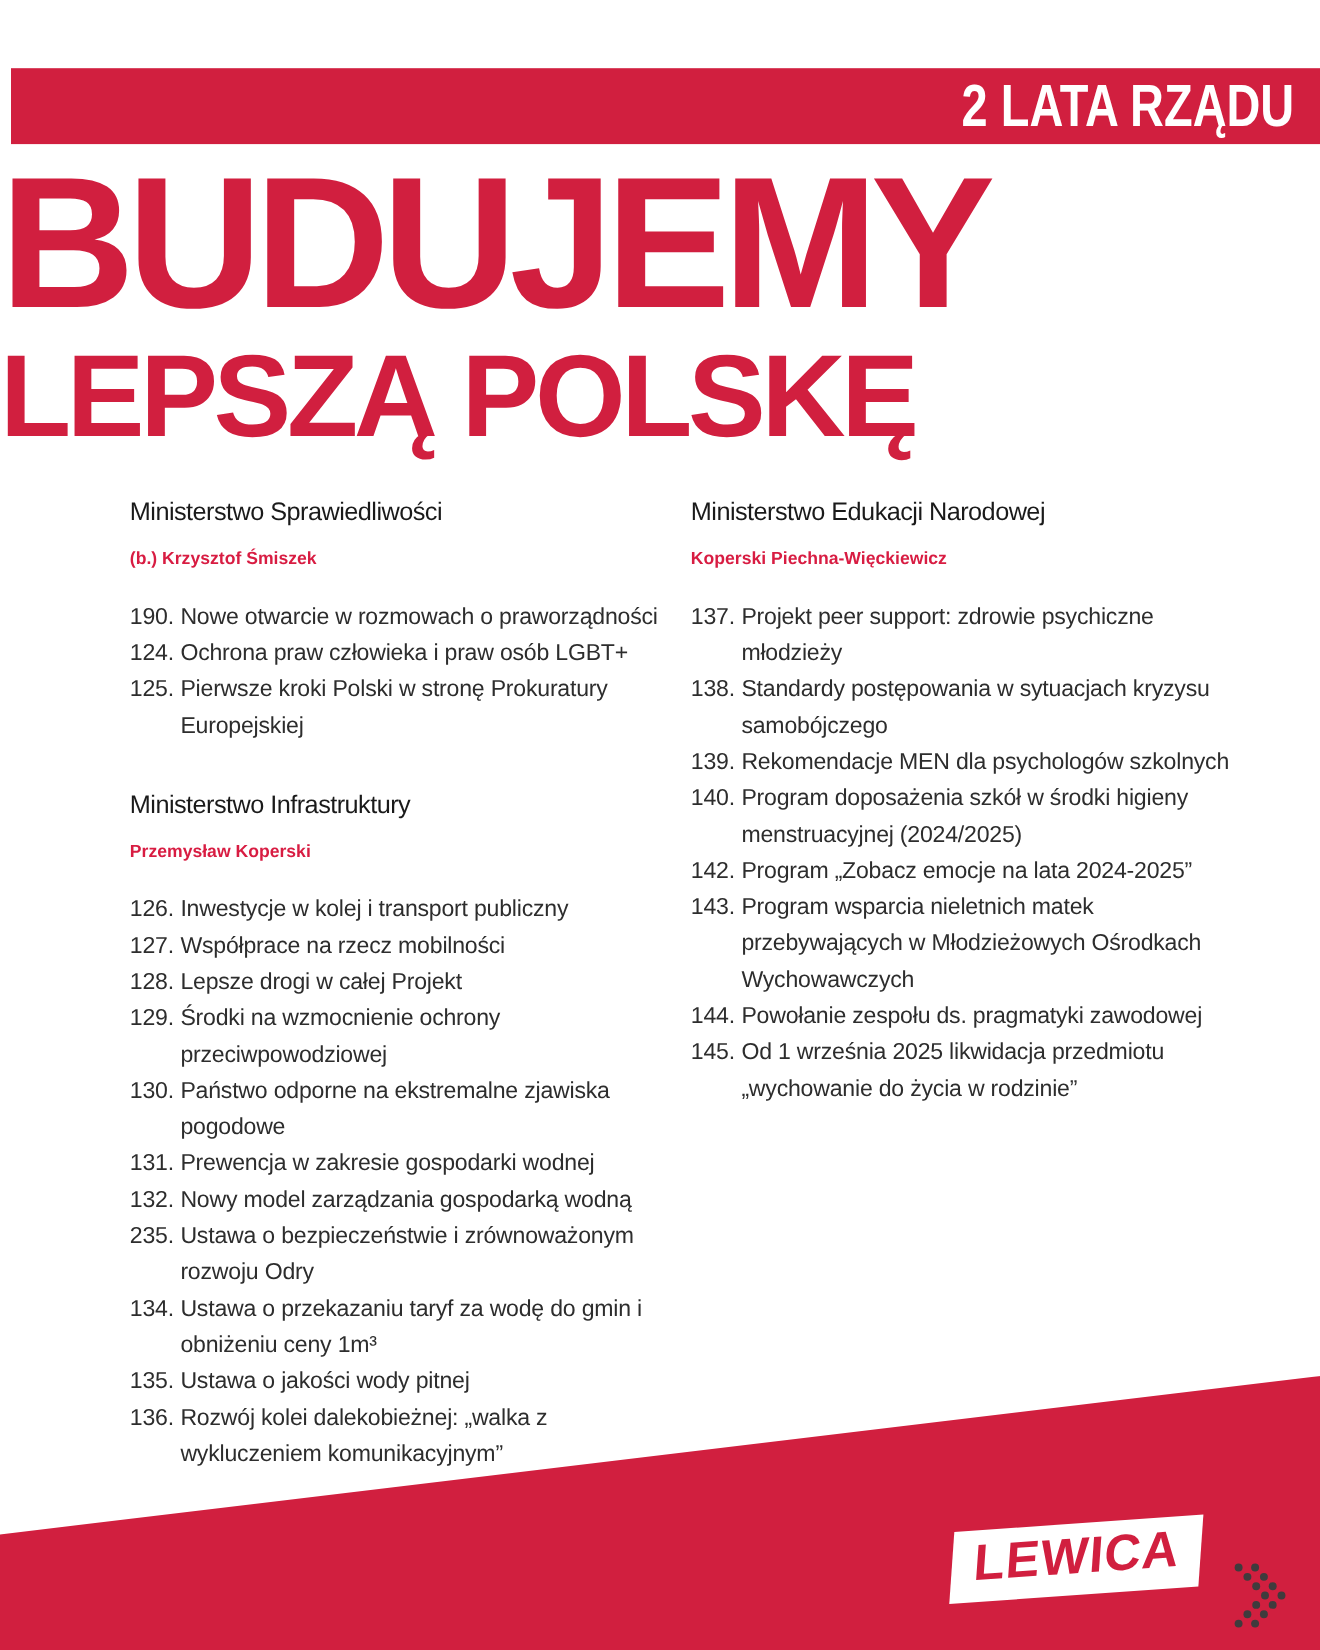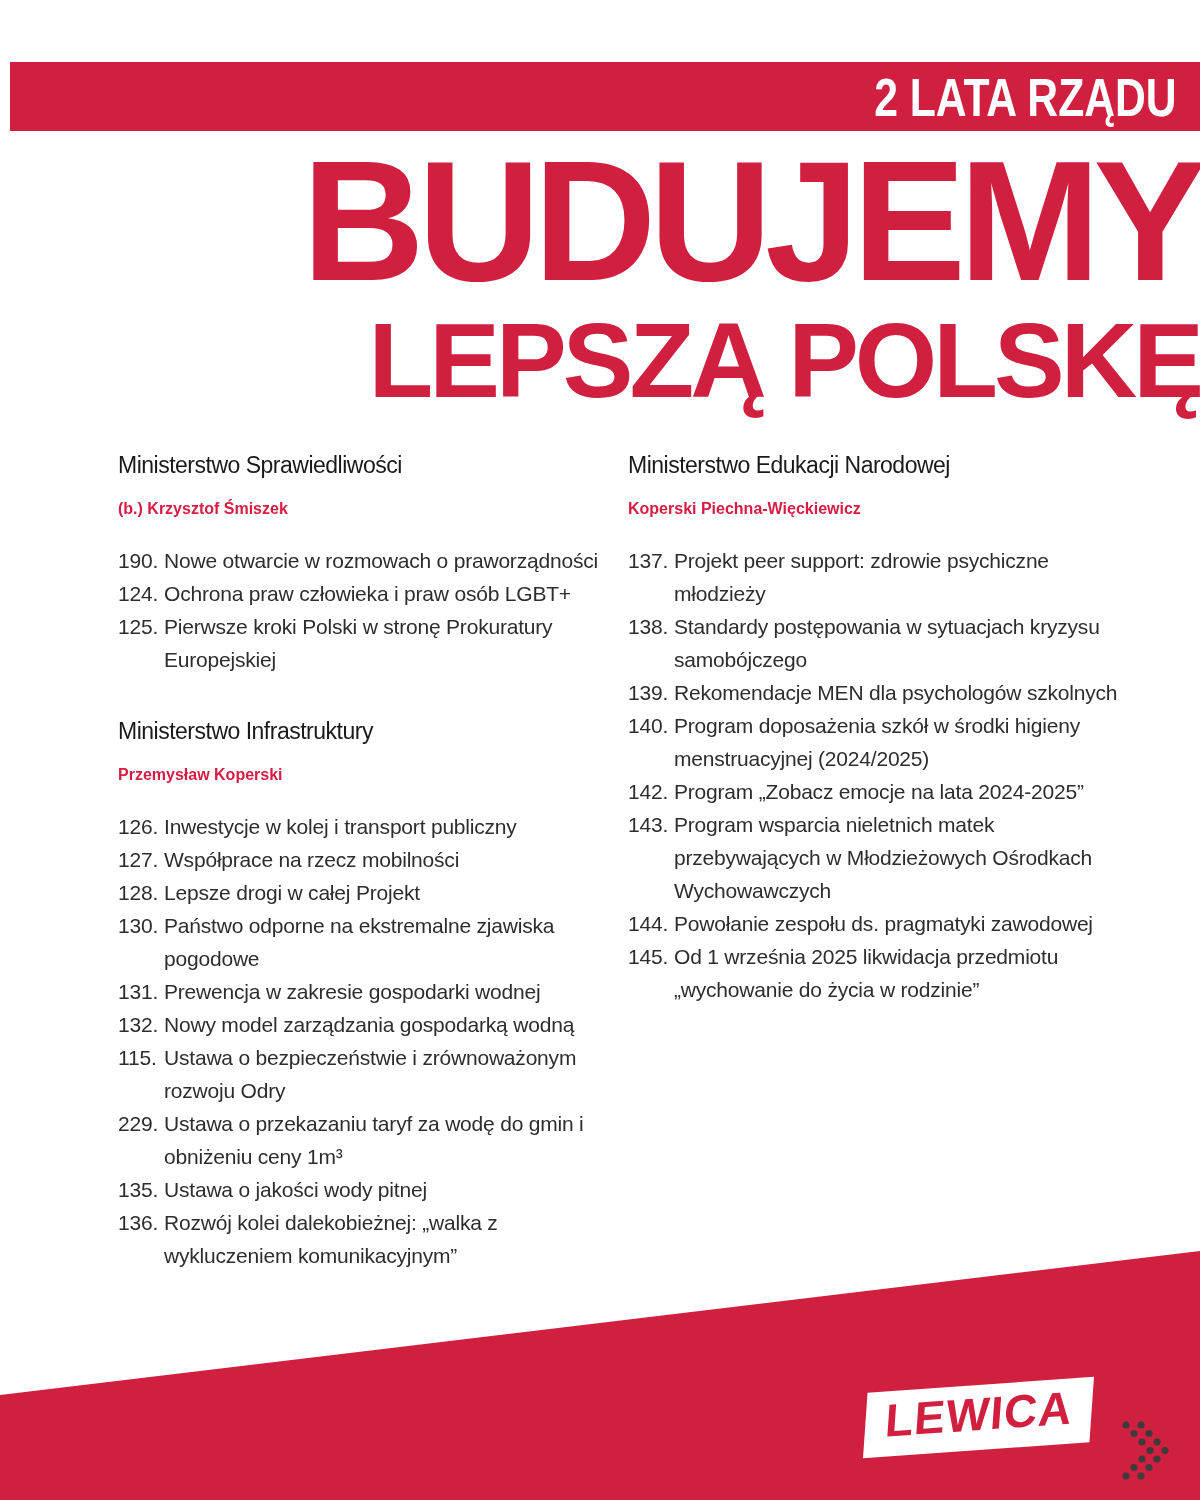--- a/index.html
+++ b/index.html
@@ -12,21 +12,21 @@
   .top-banner{
     position:absolute;top:62px;left:10px;width:100%;height:69px;
     background:var(--red,#d11f3f);
     display:flex;align-items:center;justify-content:flex-end;
   }
   .top-banner .banner-text{
     color:#fff;font-weight:800;font-size:52px;line-height:1;white-space:nowrap;
     transform:scale(0.82,1.04);letter-spacing:0;
   }
   
-  .title{position:absolute;top:142px;left:0;width:100%;text-align:right;color:var(--red,#d11f3f);font-weight:800;}
+  .title{position:absolute;top:142px;left:0;width:100%;text-align:left;color:var(--red,#d11f3f);font-weight:800;}
   .title .t1{font-size:170px;line-height:158px;letter-spacing:-7px;}
   .title .t2{font-size:106px;line-height:104px;letter-spacing:-4px;margin-top:8px;}
   
   .columns{position:absolute;top:446px;left:0;width:100%;}
   .col{position:absolute;top:0;}
   .col-left{left:118px;width:497px;}
   .col-right{left:628px;width:512px;}
   .ministry-title{
     font-size:23px;line-height:38px;font-weight:400;letter-spacing:-0.5px;
     color:var(--heading,#1a1a1a);margin:0 0 12px 0;
@@ -85,25 +85,26 @@
             <li><span class="num">125. </span><span class="txt">Pierwsze kroki Polski w stronę Prokuratury Europejskiej</span></li>
           </ul>
         </div>
         <div class="section">
           <h2 class="ministry-title">Ministerstwo Infrastruktury</h2>
           <div class="minister">Przemysław Koperski</div>
           <ul class="achievements">
             <li><span class="num">126. </span><span class="txt">Inwestycje w kolej i transport publiczny</span></li>
             <li><span class="num">127. </span><span class="txt">Współprace na rzecz mobilności</span></li>
             <li><span class="num">128. </span><span class="txt">Lepsze drogi w całej Projekt</span></li>
+            <li><span class="num">129. </span><span class="txt">Środki na wzmocnienie ochrony przeciwpowodziowej</span></li>
             <li><span class="num">130. </span><span class="txt">Państwo odporne na ekstremalne zjawiska pogodowe</span></li>
             <li><span class="num">131. </span><span class="txt">Prewencja w zakresie gospodarki wodnej</span></li>
             <li><span class="num">132. </span><span class="txt">Nowy model zarządzania gospodarką wodną</span></li>
-            <li><span class="num">115. </span><span class="txt">Ustawa o bezpieczeństwie i zrównoważonym rozwoju Odry</span></li>
-            <li><span class="num">229. </span><span class="txt">Ustawa o przekazaniu taryf za wodę do gmin i obniżeniu ceny 1m³</span></li>
+            <li><span class="num">235. </span><span class="txt">Ustawa o bezpieczeństwie i zrównoważonym rozwoju Odry</span></li>
+            <li><span class="num">134. </span><span class="txt">Ustawa o przekazaniu taryf za wodę do gmin i obniżeniu ceny 1m³</span></li>
             <li><span class="num">135. </span><span class="txt">Ustawa o jakości wody pitnej</span></li>
             <li><span class="num">136. </span><span class="txt">Rozwój kolei dalekobieżnej: „walka z wykluczeniem komunikacyjnym”</span></li>
           </ul>
         </div>
       </div>
     <div class="col col-right">
         <div class="section">
           <h2 class="ministry-title">Ministerstwo Edukacji Narodowej</h2>
           <div class="minister">Koperski Piechna-Więckiewicz</div>
           <ul class="achievements">

